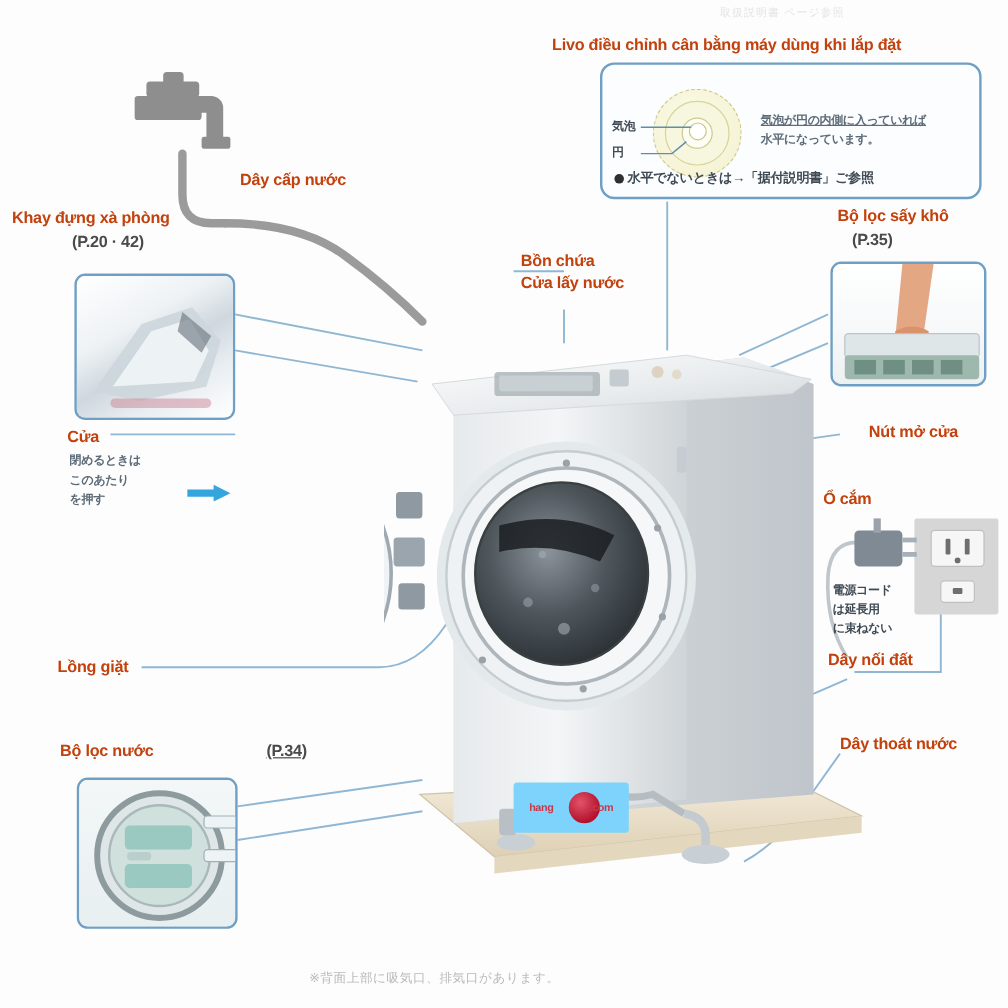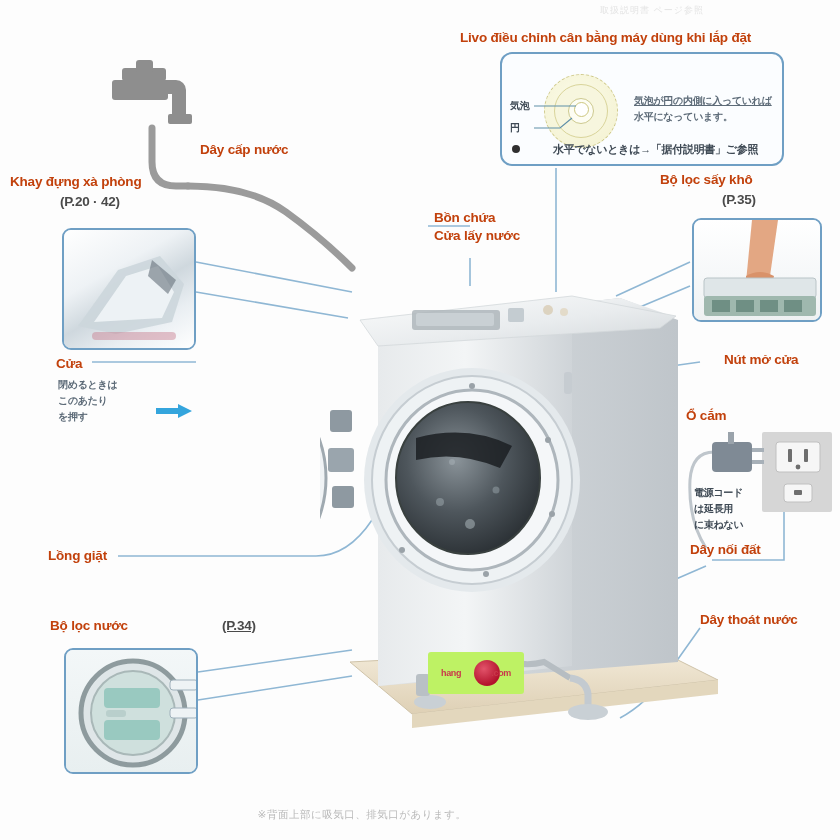--- a/index.html
+++ b/index.html
@@ -53,21 +53,21 @@
   .topfaint{
     position:absolute;
     color:#e4e4e4;
     font-size:9px;
     letter-spacing:1px;
     white-space:nowrap;
   }
   .wm{
     position:absolute;
     display:flex;align-items:center;justify-content:center;
-    background:#bef264;
+    background:#7dd3fc;
     border-radius:3px;
     overflow:hidden;
   }
   .wm .wmtxt{
     font-size:9px;color:#c9384a;font-weight:bold;letter-spacing:-0.3px;
     position:relative;z-index:2;
   }
   .wm .blob{
     position:absolute;width:26px;height:26px;border-radius:50%;
     background:radial-gradient(circle at 38% 34%,#e2536a,#b3122c 70%);
@@ -284,39 +284,39 @@
       <path d="M52,56 q14,-8 28,0 l-4,18 q-12,6 -24,0 z" fill="#d9926a"></path>
       <rect x="10" y="58" width="112" height="20" rx="3" fill="#dfe6e8" stroke="#b9c4c7" stroke-width="1"></rect>
       <rect x="10" y="76" width="112" height="20" rx="3" fill="#9fb8ae"></rect>
       <rect x="18" y="80" width="18" height="12" fill="#6f8f84"></rect>
       <rect x="42" y="80" width="18" height="12" fill="#6f8f84"></rect>
       <rect x="66" y="80" width="18" height="12" fill="#6f8f84"></rect>
       <rect x="90" y="80" width="18" height="12" fill="#6f8f84"></rect>
     </svg>
   </div>
 
-  <div class="inset" style="left:500px;top:52px;width:284px;height:114px;border-radius:12px;background:#fbfdff;padding-left:44px;">
+  <div class="inset" style="left:500px;top:52px;width:318px;height:114px;border-radius:12px;background:#fbfdff;padding-left:44px;">
 
     <div class="gauge" style="left:42px;top:20px;width:72px;height:72px;"></div>
     <div class="gauge2" style="left:52px;top:30px;width:52px;height:52px;"></div>
     <div class="gauge3" style="left:66px;top:44px;width:24px;height:24px;"></div>
     <div style="position:absolute;left:72px;top:48px;width:13px;height:13px;border-radius:50%;background:#ffffff;border:1px solid #cdc77f;"></div>
 
     <svg width="318" height="114" viewBox="0 0 318 114" style="position:absolute;left:0;top:0;">
       <path d="M32,52 L74,52" stroke="#5f8fa8" stroke-width="1.2" fill="none"></path>
       <path d="M32,74 L58,74 L70,64" stroke="#5f8fa8" stroke-width="1.2" fill="none"></path>
     </svg>
 
     <div class="jp dark" style="left:8px;top:45px;">気泡</div>
     <div class="jp dark" style="left:8px;top:67px;">円</div>
 
     <div class="jp" style="left:132px;top:40px;text-decoration:underline;">気泡が円の内側に入っていれば</div>
     <div class="jp" style="left:132px;top:56px;">水平になっています。</div>
 
-    <div style="position:absolute;left:10px;top:88px;display:flex;align-items:center;gap:30px;">
+    <div style="position:absolute;left:10px;top:88px;display:flex;align-items:center;">
       <span class="bullet"></span>
       <span class="jp dark" style="position:static;font-size:11px;">水平でないときは→「据付説明書」ご参照</span>
     </div>
   </div>
 
   <div style="position:absolute;left:704px;top:430px;width:130px;height:104px;">
     <svg width="130" height="104" viewBox="0 0 130 104">
       <rect x="58" y="2" width="70" height="80" rx="2" fill="#d6d6d6"></rect>
       <rect x="72" y="12" width="44" height="30" rx="3" fill="#f6f6f6" stroke="#c0c0c0" stroke-width="1"></rect>
       <rect x="84" y="19" width="4" height="13" rx="1" fill="#6e6e6e"></rect>
@@ -351,22 +351,22 @@
   <div class="lbl" style="left:48px;top:548px;">Lồng giặt</div>
 
   <div class="lbl" style="left:50px;top:618px;">Bộ lọc nước</div>
   <div class="lbl pg" style="left:222px;top:618px;text-decoration:underline;">(P.34)</div>
 
   <div class="lbl" style="left:434px;top:210px;">Bồn chứa</div>
   <div class="lbl" style="left:434px;top:228px;">Cửa lấy nước</div>
 
   <div class="lbl" style="left:460px;top:30px;">Livo điều chỉnh cân bằng máy dùng khi lắp đặt</div>
 
-  <div class="lbl" style="left:660px;top:172px;">Bộ lọc sấy khô</div>
-  <div class="lbl pg" style="left:710px;top:192px;margin-left:12px;">(P.35)</div>
+  <div class="lbl" style="left:698px;top:172px;">Bộ lọc sấy khô</div>
+  <div class="lbl pg" style="left:710px;top:192px;">(P.35)</div>
 
   <div class="lbl" style="left:708px;top:352px;padding-left:16px;">Nút mở cửa</div>
 
   <div class="lbl" style="left:686px;top:408px;">Ổ cắm</div>
   <div class="jp dark" style="left:694px;top:486px;">電源コード</div>
   <div class="jp dark" style="left:694px;top:502px;">は延長用</div>
   <div class="jp dark" style="left:694px;top:518px;">に束ねない</div>
 
   <div class="lbl" style="left:690px;top:542px;">Dây nối đất</div>
 

